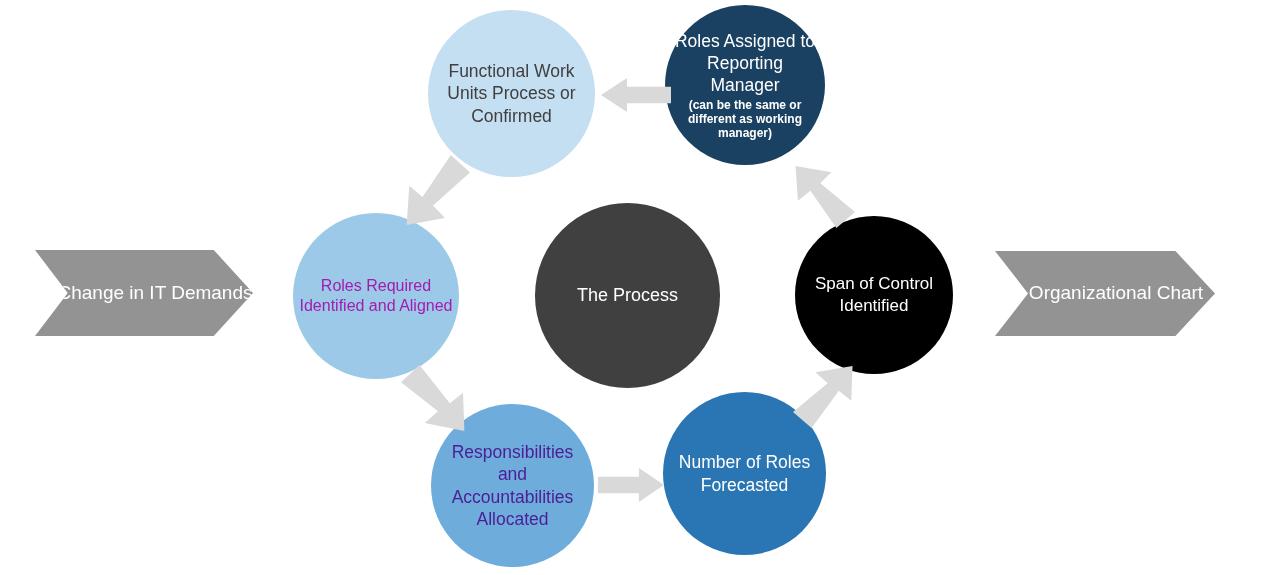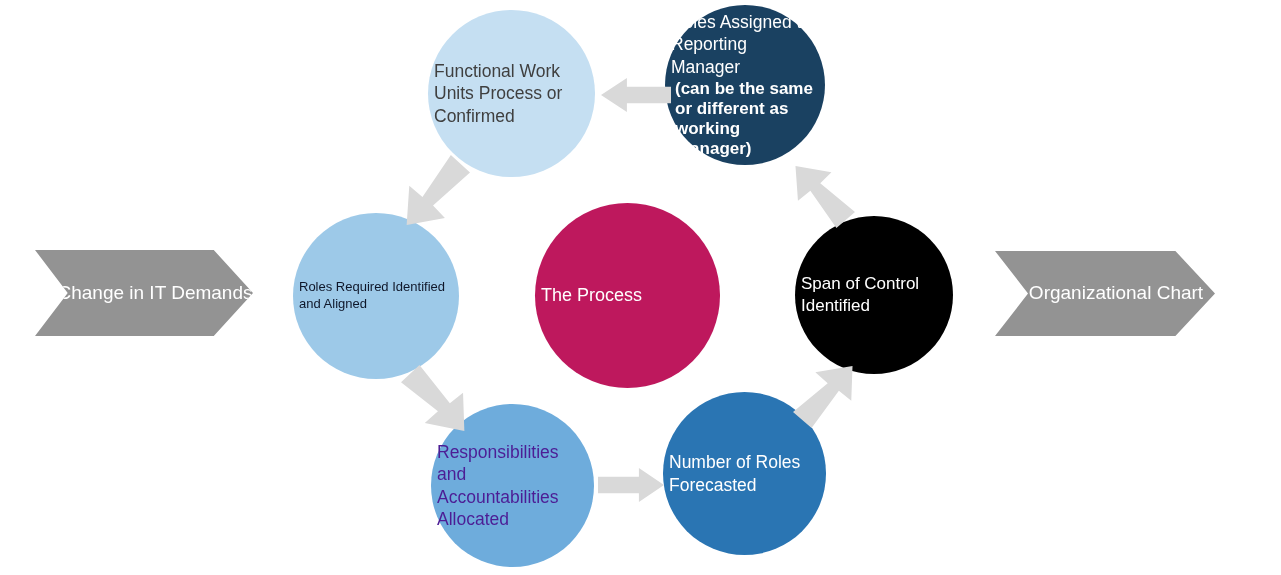--- a/index.html
+++ b/index.html
@@ -16,21 +16,21 @@
     height: 575px;
     background: #ffffff;
     overflow: hidden;
   }
   .node {
     position: absolute;
     border-radius: 50%;
     display: flex;
     align-items: center;
     justify-content: center;
-    text-align: left;
+    text-align: center;
     box-sizing: border-box;
     line-height: 1.28;
   }
   .node .label {
     display: block;
     width: 100%;
     padding: 0 6px;
     box-sizing: border-box;
   }
   .node .sublabel {
@@ -50,32 +50,32 @@
     font-size: 17.5px;
   }
   #node-roles-assigned {
     left: 665px; top: 5px; width: 160px; height: 160px;
     background: #1a4161;
     color: #ffffff;
     font-size: 17.5px;
     flex-direction: column;
   }
   #node-roles-assigned .sublabel {
-    font-size: 17px;
+    font-size: 12px;
     margin-top: 1px;
   }
   #node-roles-required {
     left: 293px; top: 213px; width: 166px; height: 166px;
     background: #9dc9e8;
-    color: #0f172a;
-    font-size: 13px;
+    color: #a21caf;
+    font-size: 16px;
   }
   #node-center {
     left: 535px; top: 203px; width: 185px; height: 185px;
-    background: #be185d;
+    background: #404040;
     color: #ffffff;
     font-size: 18px;
   }
   #node-span {
     left: 795px; top: 216px; width: 158px; height: 158px;
     background: #000000;
     color: #ffffff;
     font-size: 17px;
   }
   #node-resp {

